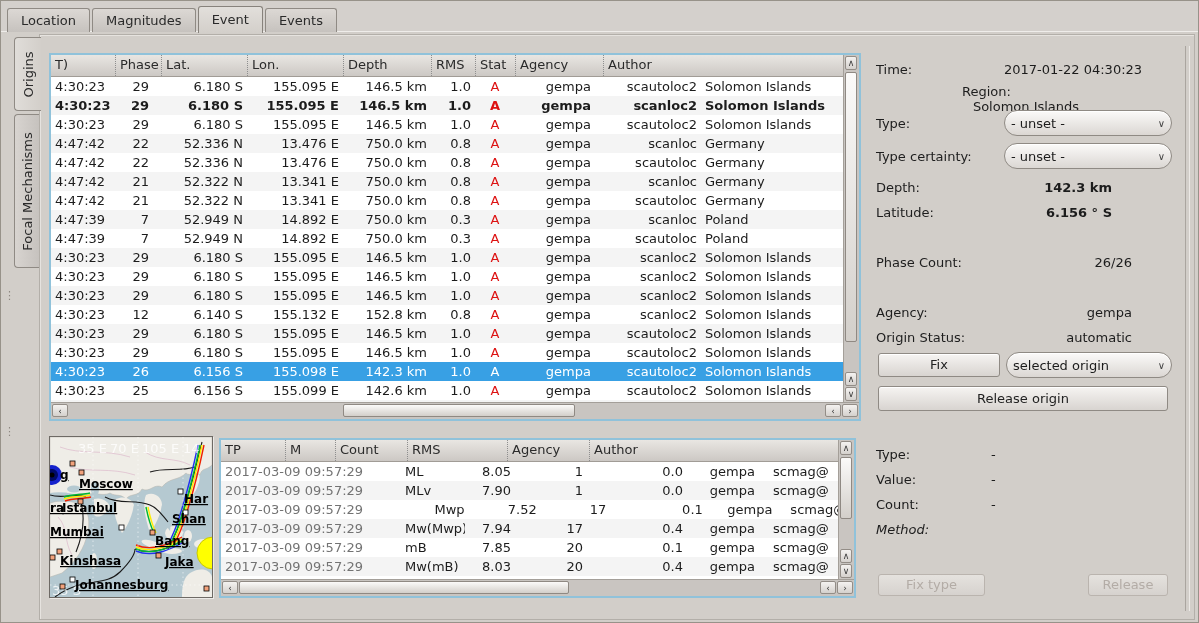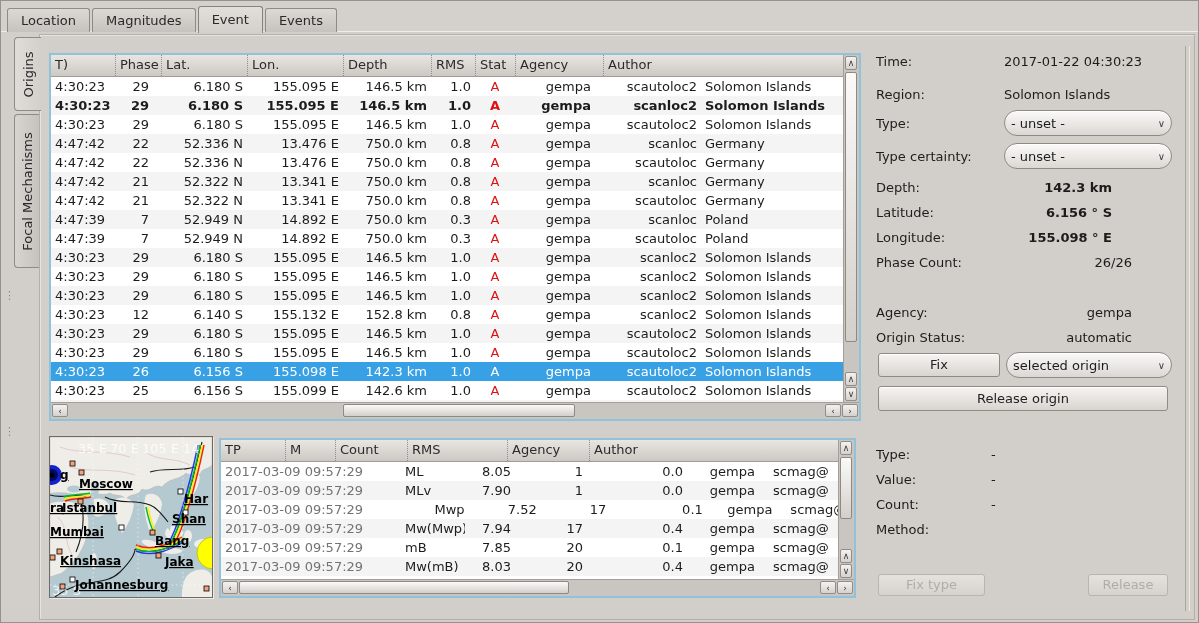--- a/index.html
+++ b/index.html
@@ -363,25 +363,25 @@
 
   <div class="infopanel" style="left:875px;top:50px;width:300px;height:370px;">
     <div class="btn" style="top:302px;left:2px;width:122px;">Fix</div>
     <div class="irow" style="top:302px;left:130px;right:0;height:24px;">
       <div class="combo">
         <span class="ctext">selected origin</span>
         <span class="chev">∨</span>
       </div>
     </div>
     <div class="btn" style="top:335px;left:2px;width:290px;height:25px;line-height:23px;">Release origin</div>
-  <div class="irow" style="top: 0;">
+  <div class="irow" style="top: 8px;">
         <div class="ilabel">Time:</div>
         <div class="ival-left">2017-01-22 04:30:23</div>
       </div>
-      <div class="irow" style="top: 33px;">
+      <div class="irow" style="top: 33px; flex-direction: column;">
         <div class="ilabel">Region:</div>
         <div class="ival-left">Solomon Islands</div>
       </div>
       <div class="irow" style="top: 60px; height: 24px;">
         <div class="ilabel">Type:</div>
         <div class="combo">
           <div class="ctext">- unset -</div>
           <div class="chev">∨</div>
         </div>
       </div>
@@ -392,24 +392,20 @@
           <div class="chev">∨</div>
         </div>
       </div>
       <div class="irow" style="top: 126px;">
         <div class="ilabel">Depth:</div>
         <div class="ival-bold">142.3 km</div>
       </div>
       <div class="irow" style="top: 151px;">
         <div class="ilabel">Latitude:</div>
         <div class="ival-bold">6.156 ° S</div>
-      </div>
-      <div class="irow" style="top: 176px;">
-        <div class="ilabel">Longitude:</div>
-        <div class="ival-bold">155.098 ° E</div>
       </div>
       <div class="irow" style="top: 201px;">
         <div class="ilabel">Phase Count:</div>
         <div class="ival-right">26/26</div>
       </div>
       <div class="irow" style="top: 251px;">
         <div class="ilabel">Agency:</div>
         <div class="ival-right">gempa</div>
       </div>
       <div class="irow" style="top: 276px;">
@@ -603,19 +599,19 @@
         <div class="bval">-</div>
       </div>
       <div class="irow" style="top: 33px;">
         <div class="blabel">Value:</div>
         <div class="bval">-</div>
       </div>
       <div class="irow" style="top: 58px;">
         <div class="blabel">Count:</div>
         <div class="bval">-</div>
       </div>
-      <div class="irow" style="top: 83px;">
+      <div class="irow" style="top: 83px; font-style: italic;">
         <div class="blabel">Method:</div>
         <div class="bval"></div>
       </div>
     </div>
 
 </div>
 
 </body></html>

